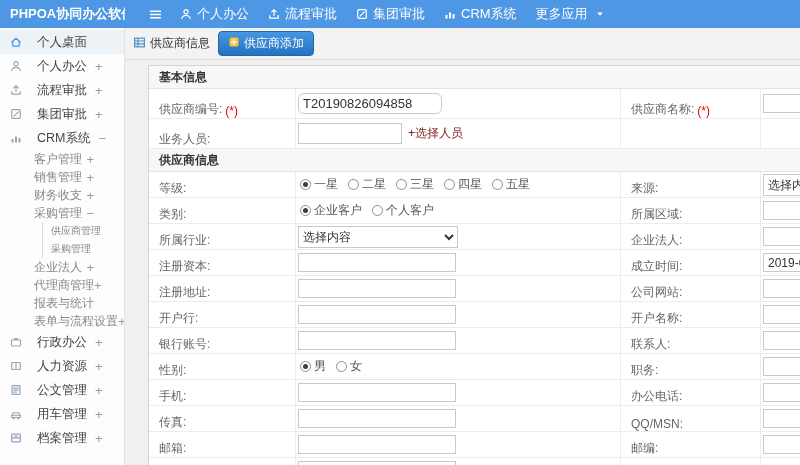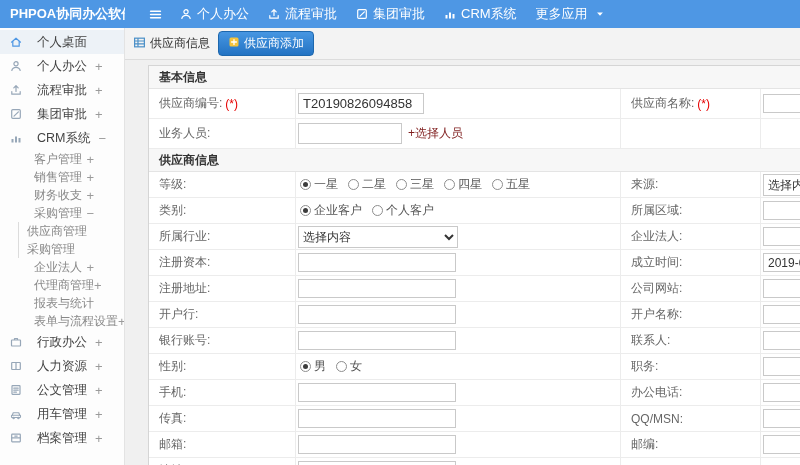--- a/index.html
+++ b/index.html
@@ -20,41 +20,41 @@
   .shell { flex:1; display:flex; min-height:0; }
 
   
   .sidebar { width:125px; flex:0 0 125px; background:#fdfdfd; border-right:1px solid #e3e3e3; padding-top:2px; overflow:hidden; }
   .side-item { display:flex; align-items:center; cursor:pointer; white-space:nowrap; }
   .lvl1 { height:24px; padding:0 30px 0 10px; color:#444; font-size:12.5px;gap:8px; }
   .lvl1.active { background:#edf2f7; }
   .sicon { display:flex; margin-right:7px; color:#97a7b8; flex:0 0 auto; }
   .lvl1.active .sicon { color:#4e97e4; }
   .lvl2 { height:18px; padding:0 30px 0 34px; color:#888; font-size:12px; }
-  .lvl3 { height:18px; margin-left:18px; padding:0 10px 0 8px; color:#888; font-size:12px; border-left:1px solid #dcdcdc; }
+  .lvl3 { height:18px; margin-left:42px; padding:0 10px 0 8px; color:#888; font-size:10px; border-left:1px solid #dcdcdc; }
   .sexp { margin-left:auto; color:#9a9a9a; font-size:13px; }
 
   
   .main { flex:1; display:flex; flex-direction:column; min-width:0; background:#f0f0f0; }
   .tabstrip { flex:0 0 32px; height:32px; background:#f3f3f3; border-bottom:1px solid #dcdcdc; display:flex; align-items:center; padding-left:8px; }
   .tab { display:flex; align-items:center; gap:4px; font-size:12px; color:#333; margin-right:8px; cursor:pointer; }
   .tab.active { background:linear-gradient(#4796e2,#2373c3); border:1px solid #1d67ad; border-radius:4px; color:#fff; padding:3px 9px; }
   .content { flex:1; padding:5px 9px 0 23px; overflow:hidden; }
 
   
   .panel { width:800px; background:#fff; border:1px solid #d5d5d5; }
   .sechead { height:23px; line-height:22px; background:#f7f7f7; border-bottom:1px solid #e4e4e4; font-size:12px; font-weight:bold; color:#333; padding-left:10px; }
   .frow { display:grid; grid-template-columns:147px 325px 140px 1fr; border-bottom:1px solid #ececec; }
   .cell { display:flex; align-items:center; min-height:25px; font-size:12px; color:#666; overflow:hidden; }
   .s1 .cell { min-height:29px; }
   .c1,.c2,.c3 { border-right:1px solid #ececec; }
-  .lab { padding-left:10px; gap:3px; }
+  .lab { padding-left:10px; gap:3px;align-items:flex-end; }
   .req { color:#e60000; }
   .inp { height:19px; border:1px solid #c9c9c9; font-size:12px; padding:1px 4px; margin-left:2px; font-family:inherit; color:#333; width:158px; background:#fff; }
-  .inp.w-code { width:126px; font-size:13px; height:21px; }
+  .inp.w-code { width:144px; font-size:13px; height:21px;border-radius:6px; }
   .inp.w-staff { width:104px; height:21px; }
   .sel { height:22px; width:160px; font-size:12px; border:1px solid #c9c9c9; margin-left:2px; color:#333; background:#fff; font-family:inherit; }
   .link { color:#7f1d1d; margin-left:6px; cursor:pointer; text-decoration:none; }
   .rgroup { display:flex; align-items:center; margin-left:4px; }
   .radio { width:11px; height:11px; border:1px solid #8e8e8e; border-radius:50%; background:#fff; display:inline-block; position:relative; margin-right:3px; flex:0 0 auto; cursor:pointer; }
   .radio.checked::after { content:""; position:absolute; left:2px; top:2px; right:2px; bottom:2px; background:#3c3c3c; border-radius:50%; }
   .rlabel { margin-right:10px; color:#555; cursor:pointer; white-space:nowrap; }
 </style>
 </head>
 <body>

